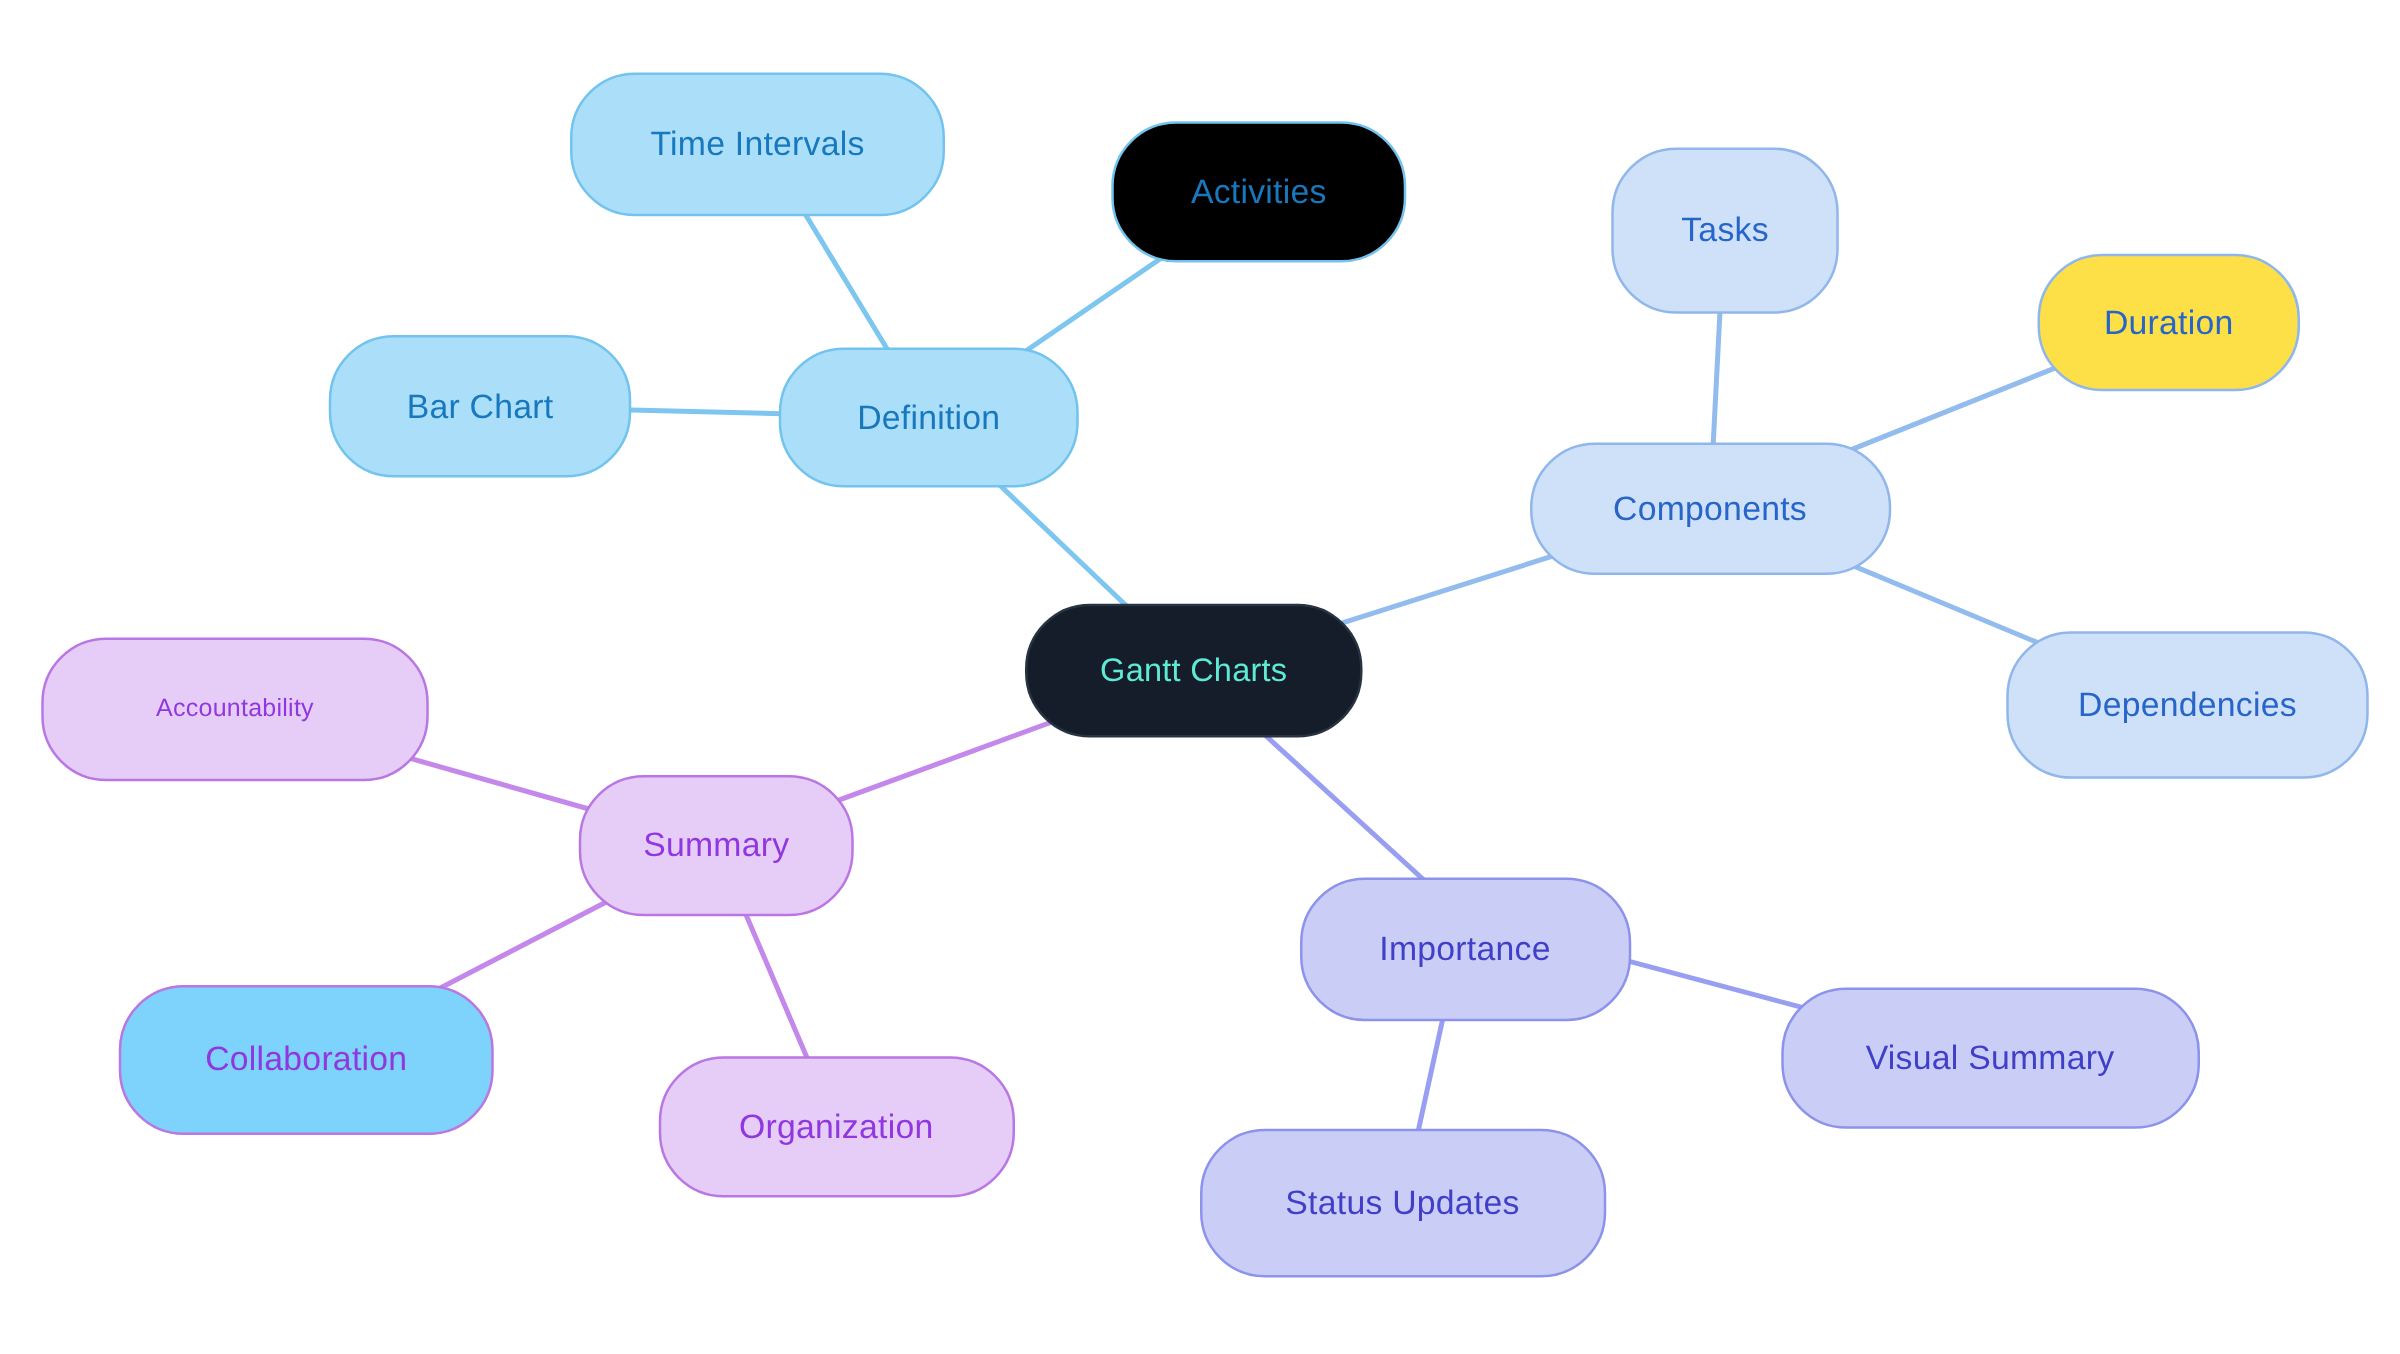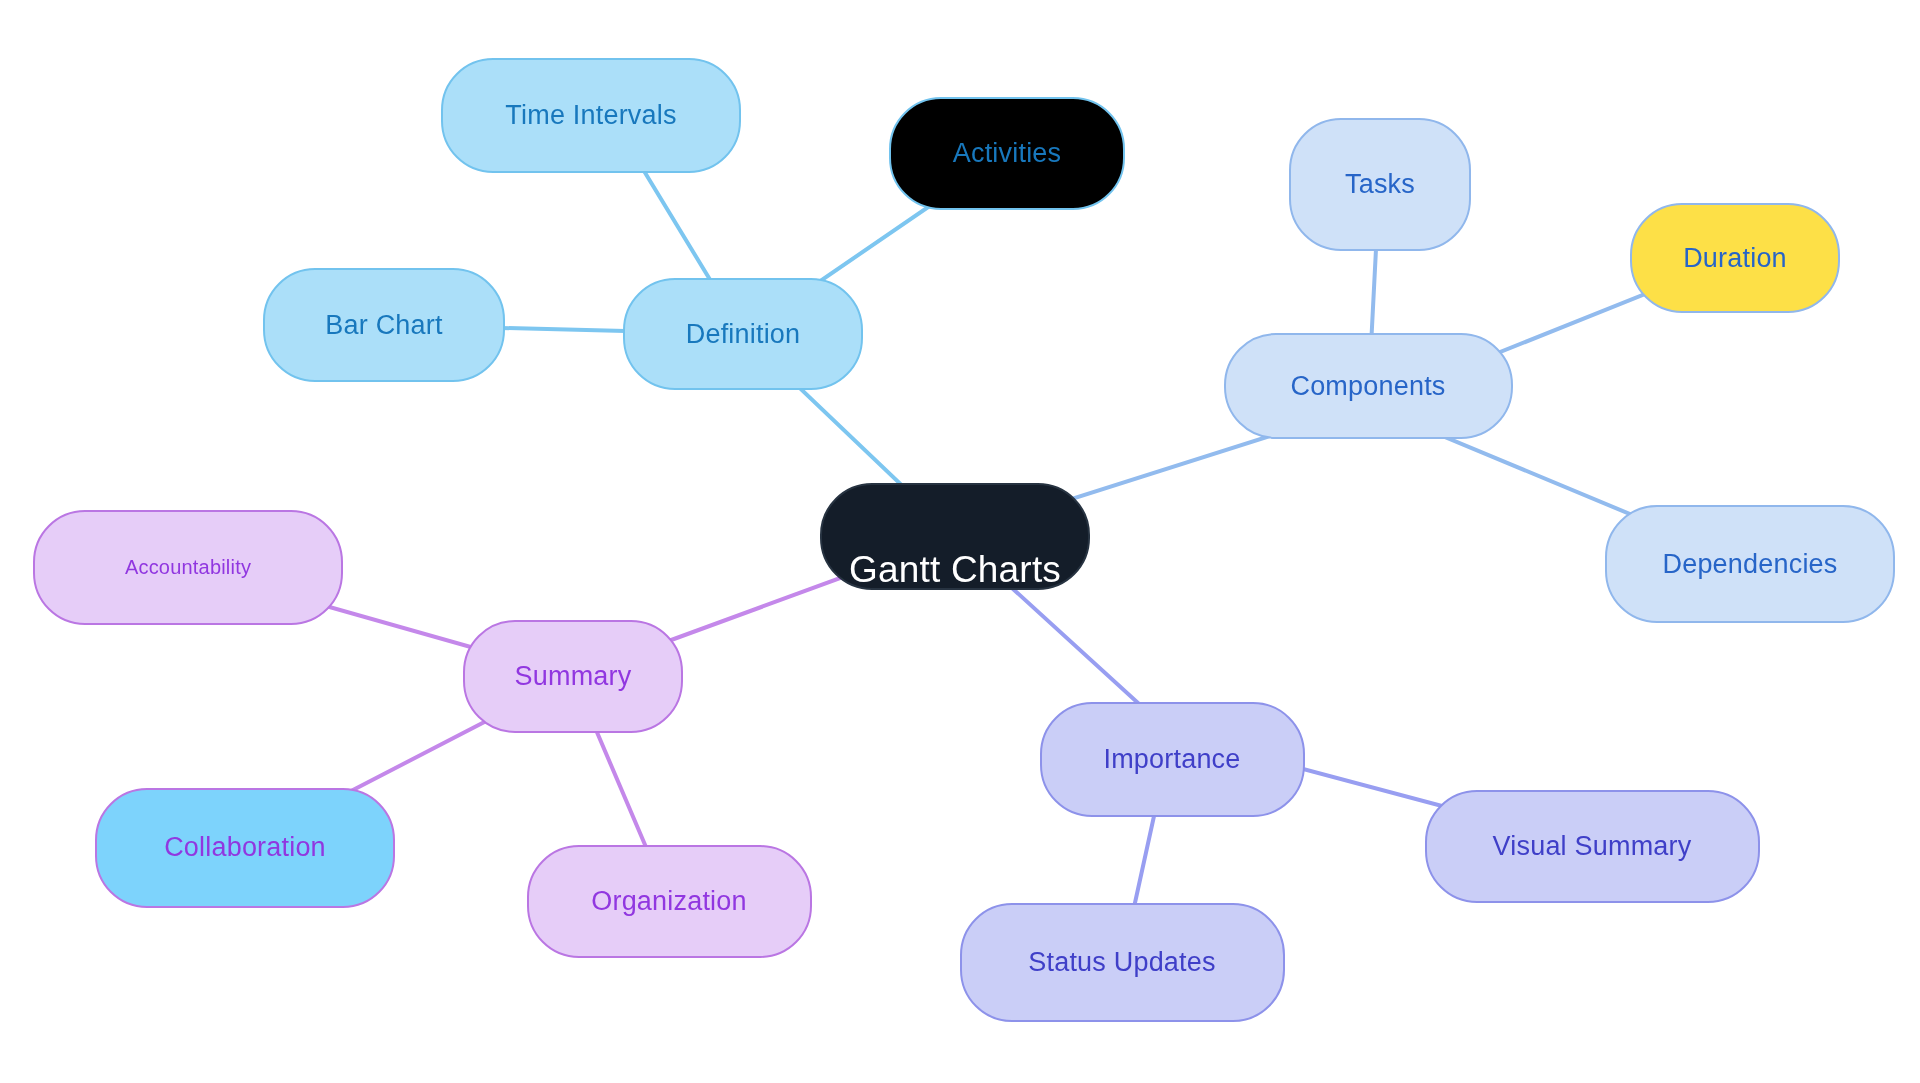--- a/index.html
+++ b/index.html
@@ -46,36 +46,36 @@
       <line x1="1368" y1="405" x2="1750" y2="564" stroke="#92bbee" stroke-width="4" stroke-linecap="round"></line>
       <line x1="573" y1="676" x2="955" y2="536" stroke="#c488ea" stroke-width="4" stroke-linecap="round"></line>
       <line x1="573" y1="676" x2="188" y2="567" stroke="#c488ea" stroke-width="4" stroke-linecap="round"></line>
       <line x1="573" y1="676" x2="245" y2="846" stroke="#c488ea" stroke-width="4" stroke-linecap="round"></line>
       <line x1="573" y1="676" x2="669" y2="901" stroke="#c488ea" stroke-width="4" stroke-linecap="round"></line>
       <line x1="1172" y1="734" x2="955" y2="536" stroke="#989ef1" stroke-width="4" stroke-linecap="round"></line>
       <line x1="1172" y1="734" x2="1592" y2="846" stroke="#989ef1" stroke-width="4" stroke-linecap="round"></line>
       <line x1="1172" y1="734" x2="1122" y2="962" stroke="#989ef1" stroke-width="4" stroke-linecap="round"></line>
     </svg>
   <div id="nodes">
-      <div class="node node--root" style="left: 820px; top: 482.5px; width: 270px; height: 107px; background: rgb(20, 29, 41); border-color: rgb(39, 51, 65); color: #ffffff; font-size: 37px; align-items: flex-end;">
+      <div class="node node--root" style="left: 820px; top: 482.5px; width: 270px; height: 107px; background: rgb(20, 29, 41); border-color: rgb(39, 51, 65); color: #5eead4; font-size: 26px;">
         <span class="node-label">Gantt Charts</span>
       </div>
       <div class="node" style="left: 623px; top: 278px; width: 240px; height: 112px; background: rgb(171, 223, 249); border-color: rgb(114, 195, 238); color: rgb(24, 120, 189); font-size: 27px;">
         <span class="node-label">Definition</span>
       </div>
-      <div class="node" style="left: 441px; top: 57.5px; width: 300px; height: 115px; background: rgb(171, 223, 249); border-color: rgb(114, 195, 238); color: rgb(24, 120, 189); font-size: 27px;">
+      <div class="node" style="left: 456px; top: 57.5px; width: 300px; height: 115px; background: rgb(171, 223, 249); border-color: rgb(114, 195, 238); color: rgb(24, 120, 189); font-size: 27px;">
         <span class="node-label">Time Intervals</span>
       </div>
       <div class="node" style="left: 889px; top: 96.5px; width: 236px; height: 113px; background: #000000; border-color: rgb(114, 195, 238); color: rgb(24, 120, 189); font-size: 27px;">
         <span class="node-label">Activities</span>
       </div>
       <div class="node" style="left: 263px; top: 268px; width: 242px; height: 114px; background: rgb(171, 223, 249); border-color: rgb(114, 195, 238); color: rgb(24, 120, 189); font-size: 27px;">
         <span class="node-label">Bar Chart</span>
       </div>
-      <div class="node" style="left: 1223.5px; top: 333px; width: 289px; height: 106px; background: rgb(207, 225, 248); border-color: rgb(144, 183, 236); color: rgb(39, 101, 200); font-size: 27px;">
+      <div class="node" style="left: 1223.5px; top: 354px; width: 289px; height: 106px; background: rgb(207, 225, 248); border-color: rgb(144, 183, 236); color: rgb(39, 101, 200); font-size: 27px;">
         <span class="node-label">Components</span>
       </div>
       <div class="node" style="left: 1289px; top: 117.5px; width: 182px; height: 133px; background: rgb(207, 225, 248); border-color: rgb(144, 183, 236); color: rgb(39, 101, 200); font-size: 27px;">
         <span class="node-label">Tasks</span>
       </div>
       <div class="node" style="left: 1630px; top: 203px; width: 210px; height: 110px; background: #fde047; border-color: rgb(144, 183, 236); color: rgb(39, 101, 200); font-size: 27px;">
         <span class="node-label">Duration</span>
       </div>
       <div class="node" style="left: 1605px; top: 505px; width: 290px; height: 118px; background: rgb(207, 225, 248); border-color: rgb(144, 183, 236); color: rgb(39, 101, 200); font-size: 27px;">
         <span class="node-label">Dependencies</span>

